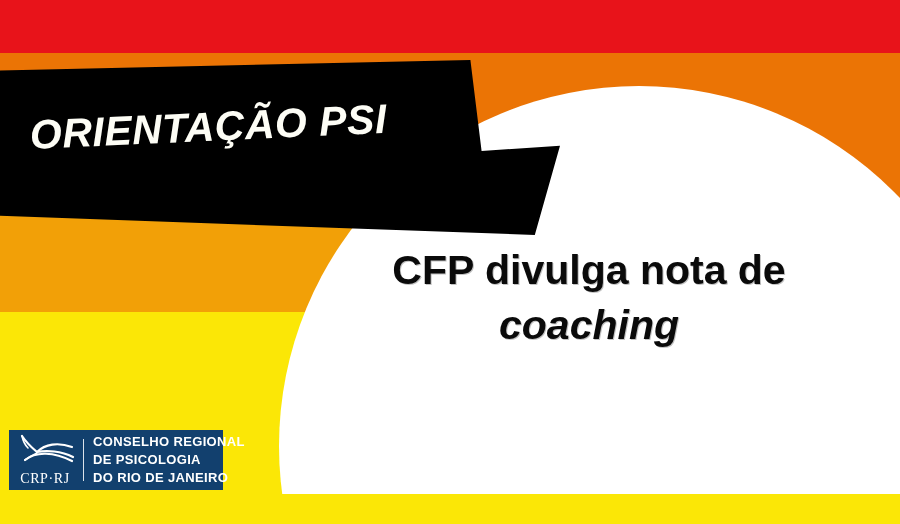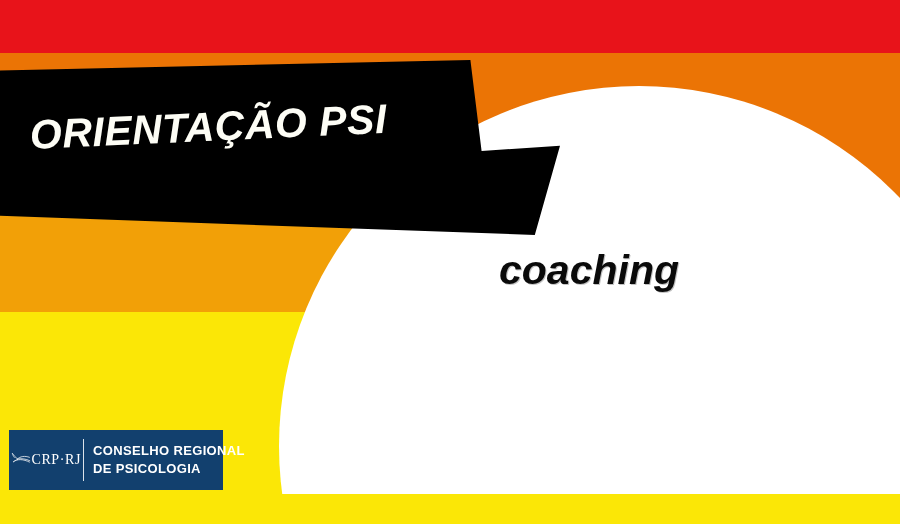--- a/index.html
+++ b/index.html
@@ -107,21 +107,21 @@
     background: #12406e;
     display: flex;
     align-items: center;
   }
   .logo-mark {
     width: 72px;
     height: 56px;
     flex: 0 0 72px;
     position: relative;
     display: flex;
-    flex-direction: row;
+    flex-direction: column;
     align-items: center;
     justify-content: flex-end;
     padding-bottom: 2px;
     box-sizing: border-box;
   }
   .logo-mark svg { display: block; }
   .logo-mark .crp-rj-text {
     font-family: "Liberation Serif", serif;
     color: #ffffff;
     font-size: 14px;
@@ -157,35 +157,37 @@
   <div class="band band-yellow"></div>
 
   <div class="white-circle"></div>
   <div class="white-right"></div>
   <div class="bottom-yellow"></div>
 
   <div class="black-banner"></div>
   <div class="banner-title">ORIENTAÇÃO PSI</div>
 
   <div class="headline">
+    <div>CFP divulga nota de</div>
     <div class="italic">coaching</div>
   </div>
 
   <div class="logo">
     <div class="logo-mark">
       <svg width="66" height="38" viewBox="0 0 66 38" aria-hidden="true">
         <path d="M10 3 C14 9, 19 14, 25 19" stroke="#ffffff" stroke-width="2.2" fill="none" stroke-linecap="round"></path>
         <path d="M10 3 C11 8, 13 12, 16 15" stroke="#ffffff" stroke-width="1.6" fill="none" stroke-linecap="round"></path>
         <path d="M25 19 C33 11, 46 9, 60 14" stroke="#ffffff" stroke-width="2.2" fill="none" stroke-linecap="round"></path>
         <path d="M25 19 C35 17, 49 18, 61 24" stroke="#ffffff" stroke-width="2.2" fill="none" stroke-linecap="round"></path>
         <path d="M13 27 C24 18, 42 19, 60 28" stroke="#ffffff" stroke-width="2.2" fill="none" stroke-linecap="round"></path>
         <path d="M13 27 C17 24, 21 22, 25 20" stroke="#ffffff" stroke-width="1.6" fill="none" stroke-linecap="round"></path>
       </svg>
       <div class="crp-rj-text">CRP·RJ</div>
     </div>
     <div class="logo-divider"></div>
     <div class="logo-text">
       <div>CONSELHO REGIONAL</div>
       <div>DE PSICOLOGIA</div>
+      <div>DO RIO DE JANEIRO</div>
     </div>
   </div>
 
 </div>
 
 </body></html>

